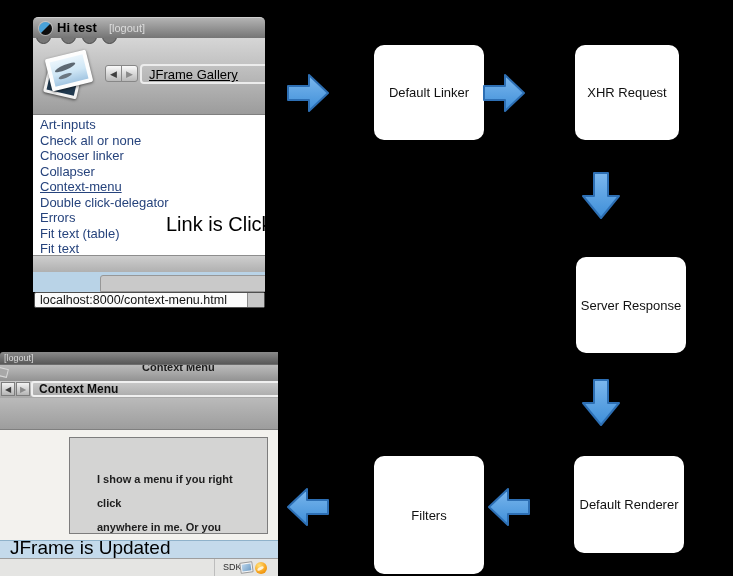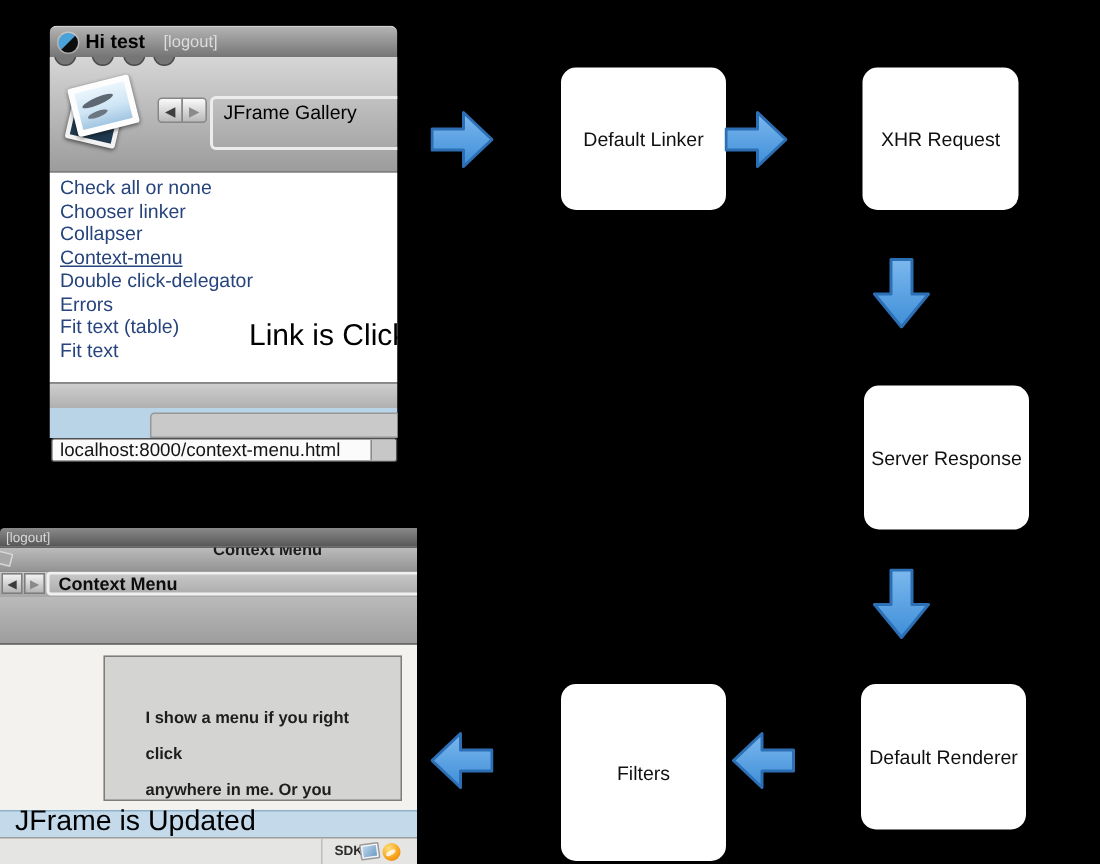--- a/index.html
+++ b/index.html
@@ -53,23 +53,23 @@
     background:#6b7680; border-radius:50%; transform:rotate(-7deg); }
   .s1-nav { position:absolute; left:72px; top:27px; display:flex; }
   .nav-btn {
     width:17px; height:17px; background:linear-gradient(#fafafa, #b9b9b9);
     border:1px solid #878787; font-size:9px; color:#3f3f3f;
     display:flex; align-items:center; justify-content:center; padding:0;
   }
   .nav-btn.first { border-radius:3px 0 0 3px; }
   .nav-btn.second { border-radius:0 3px 3px 0; margin-left:-1px; color:#8a8a8a; }
   .s1-gallery-field {
-    position:absolute; left:107px; top:26px; width:150px; height:36px;
+    position:absolute; left:107px; top:26px; width:150px; height:20px;
     border:2px solid #ececec; border-radius:4px; padding-left:7px;
-    font-size:13px; color:#000; line-height:17px;
+    font-size:13px; color:#000; line-height:17px;text-decoration:underline;
   }
   .s1-content { position:absolute; left:0; top:103px; width:100%; height:140px;
     background:#ffffff; padding:2px 0 0 7px; }
   .s1-link { display:block; font-size:13px; line-height:15.5px; color:#26437c;
     text-decoration:none; white-space:nowrap; }
   .s1-link.underlined { text-decoration:underline; }
   .flow-label-1 { position:absolute; left:133px; top:201px; font-size:20px; color:#000;
     white-space:nowrap; z-index:4; }
   .s1-graybar { position:absolute; left:0; top:243px; width:100%; height:17px;
     background:linear-gradient(#cecece, #b0b0b0); border-top:1px solid #8d8d8d; }
@@ -116,21 +116,21 @@
   .s2-graybox-text { padding:29px 0 0 27px; width:165px; font-size:11px;
     line-height:24px; color:#1e1e1e;font-weight:bold; }
   .s2-boxlink { color:#4a66b8; text-decoration:none; }
   .flow-label-2 { position:absolute; left:10px; top:187px; font-size:19px; color:#000;
     white-space:nowrap; z-index:5; }
   .s2-bluestrip { position:absolute; left:0; top:190px; width:100%; height:18px;
     background:#c4daeb; border-top:1px solid #8fb2ca; }
   .s2-statusbar { position:absolute; left:0; top:208px; width:100%; height:18px;
     background:#e5e5e3; border-top:1px solid #9e9e9e; }
   .s2-divider { position:absolute; left:214px; top:0; width:1px; height:100%; background:#bdbdbd; }
-  .s2-sdk { position:absolute; left:223px; top:0; font-size:9px; font-weight:bold;
+  .s2-sdk { position:absolute; left:223px; top:0; font-size:9px; font-weight:normal;
     color:#2a2a2a; line-height:17px; }
   .mini-photo { position:absolute; left:240px; top:3px; width:13px; height:11px;
     background:#f6f6f6; border:1px solid #9a9a9a; border-radius:1px; transform:rotate(-8deg); }
   .mini-photo-pic { position:absolute; left:1px; top:1px; right:1px; bottom:1px;
     background:linear-gradient(135deg, #bcd6ec, #6f9cc4); }
   .mini-orange { position:absolute; left:255px; top:3px; width:12px; height:12px;
     border-radius:50%; background:radial-gradient(circle at 35% 30%, #ffe07a, #f7a11a 60%, #d97e00); }
   .mini-orange:after { content:""; position:absolute; left:2px; top:5px; width:7px; height:3px;
     background:rgba(255,255,255,.8); border-radius:50%; transform:rotate(-30deg); }
 </style>
@@ -168,20 +168,21 @@
           </div>
         </div>
       </div>
       <div class="s1-nav">
         <button class="nav-btn first">◀</button>
         <button class="nav-btn second">▶</button>
       </div>
       <div class="s1-gallery-field">JFrame Gallery</div>
     </div>
     <div class="s1-content">
+      <a class="s1-link">Art-inputs</a>
       <a class="s1-link">Check all or none</a>
       <a class="s1-link">Chooser linker</a>
       <a class="s1-link">Collapser</a>
       <a class="s1-link underlined">Context-menu</a>
       <a class="s1-link">Double click-delegator</a>
       <a class="s1-link">Errors</a>
       <a class="s1-link">Fit text (table)</a>
       <a class="s1-link">Fit text</a>
     </div>
     <div class="flow-label-1">Link is Clicked</div>

